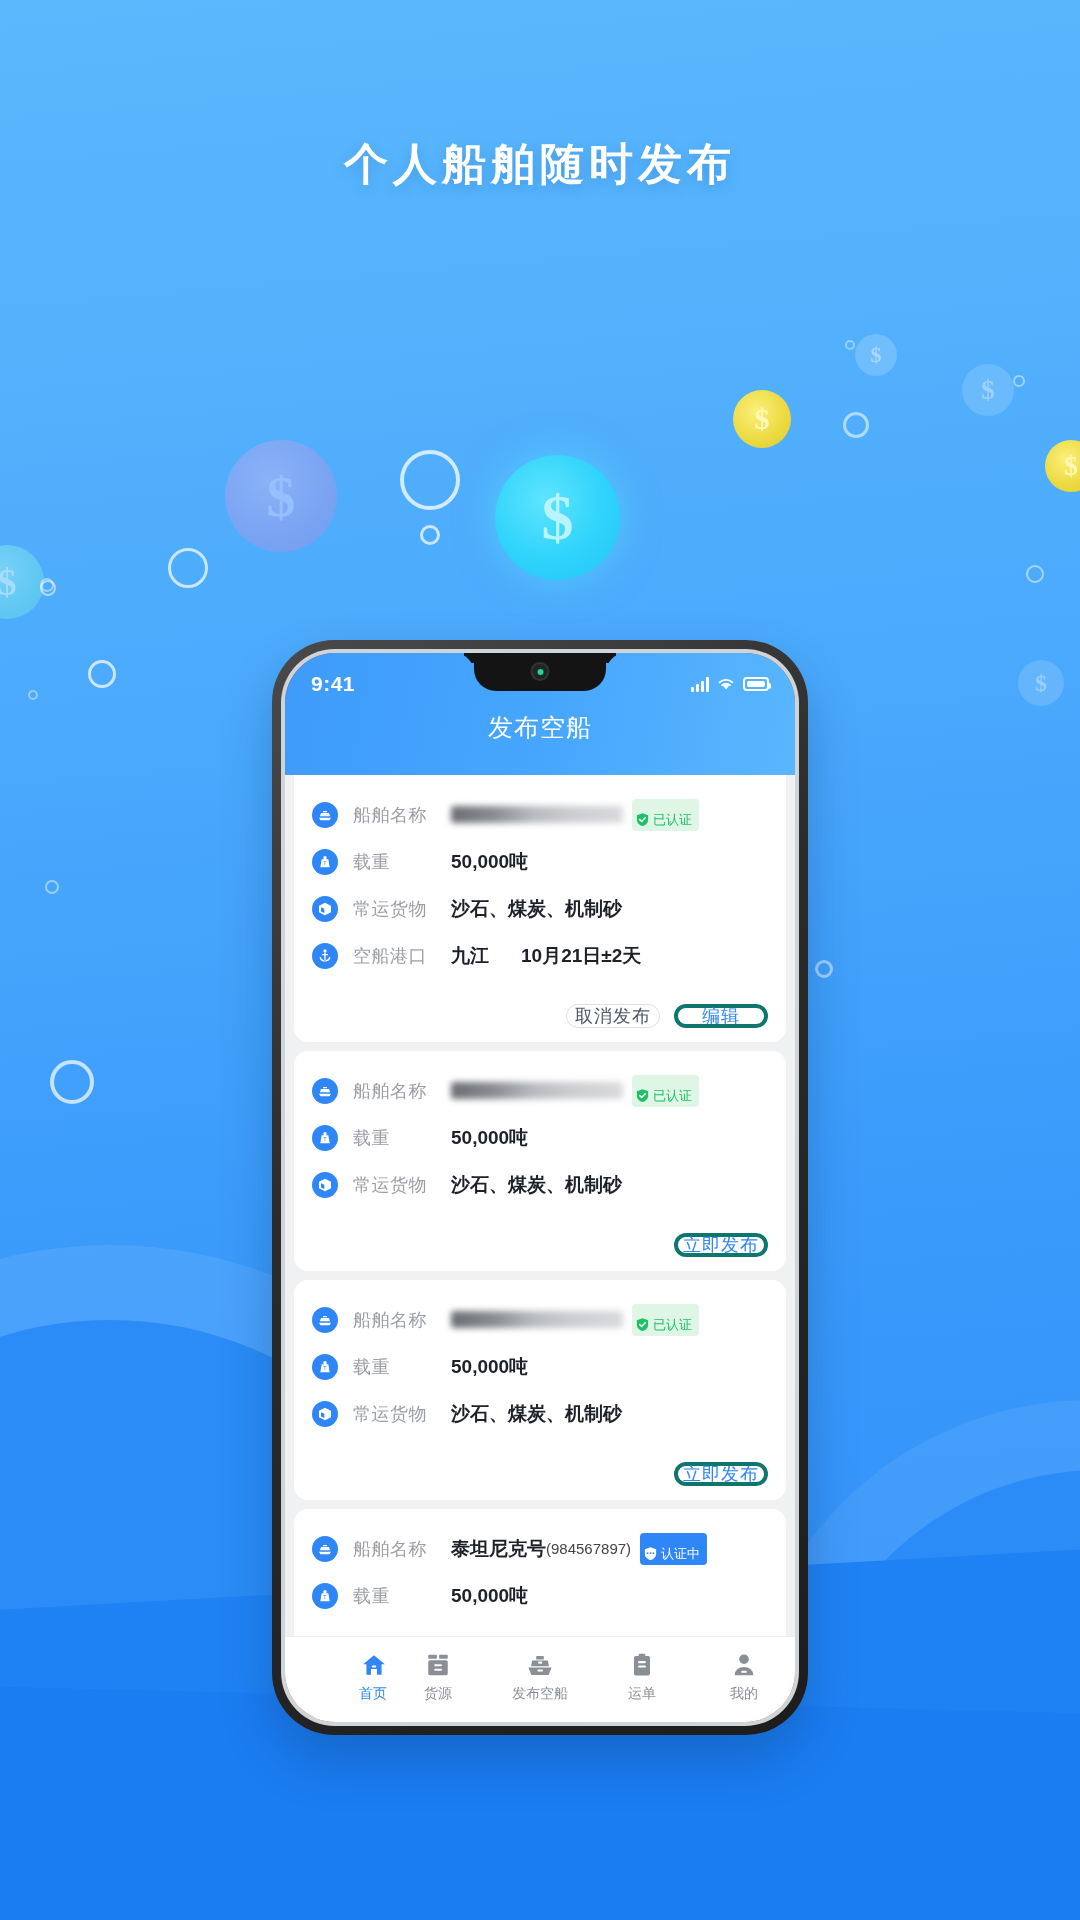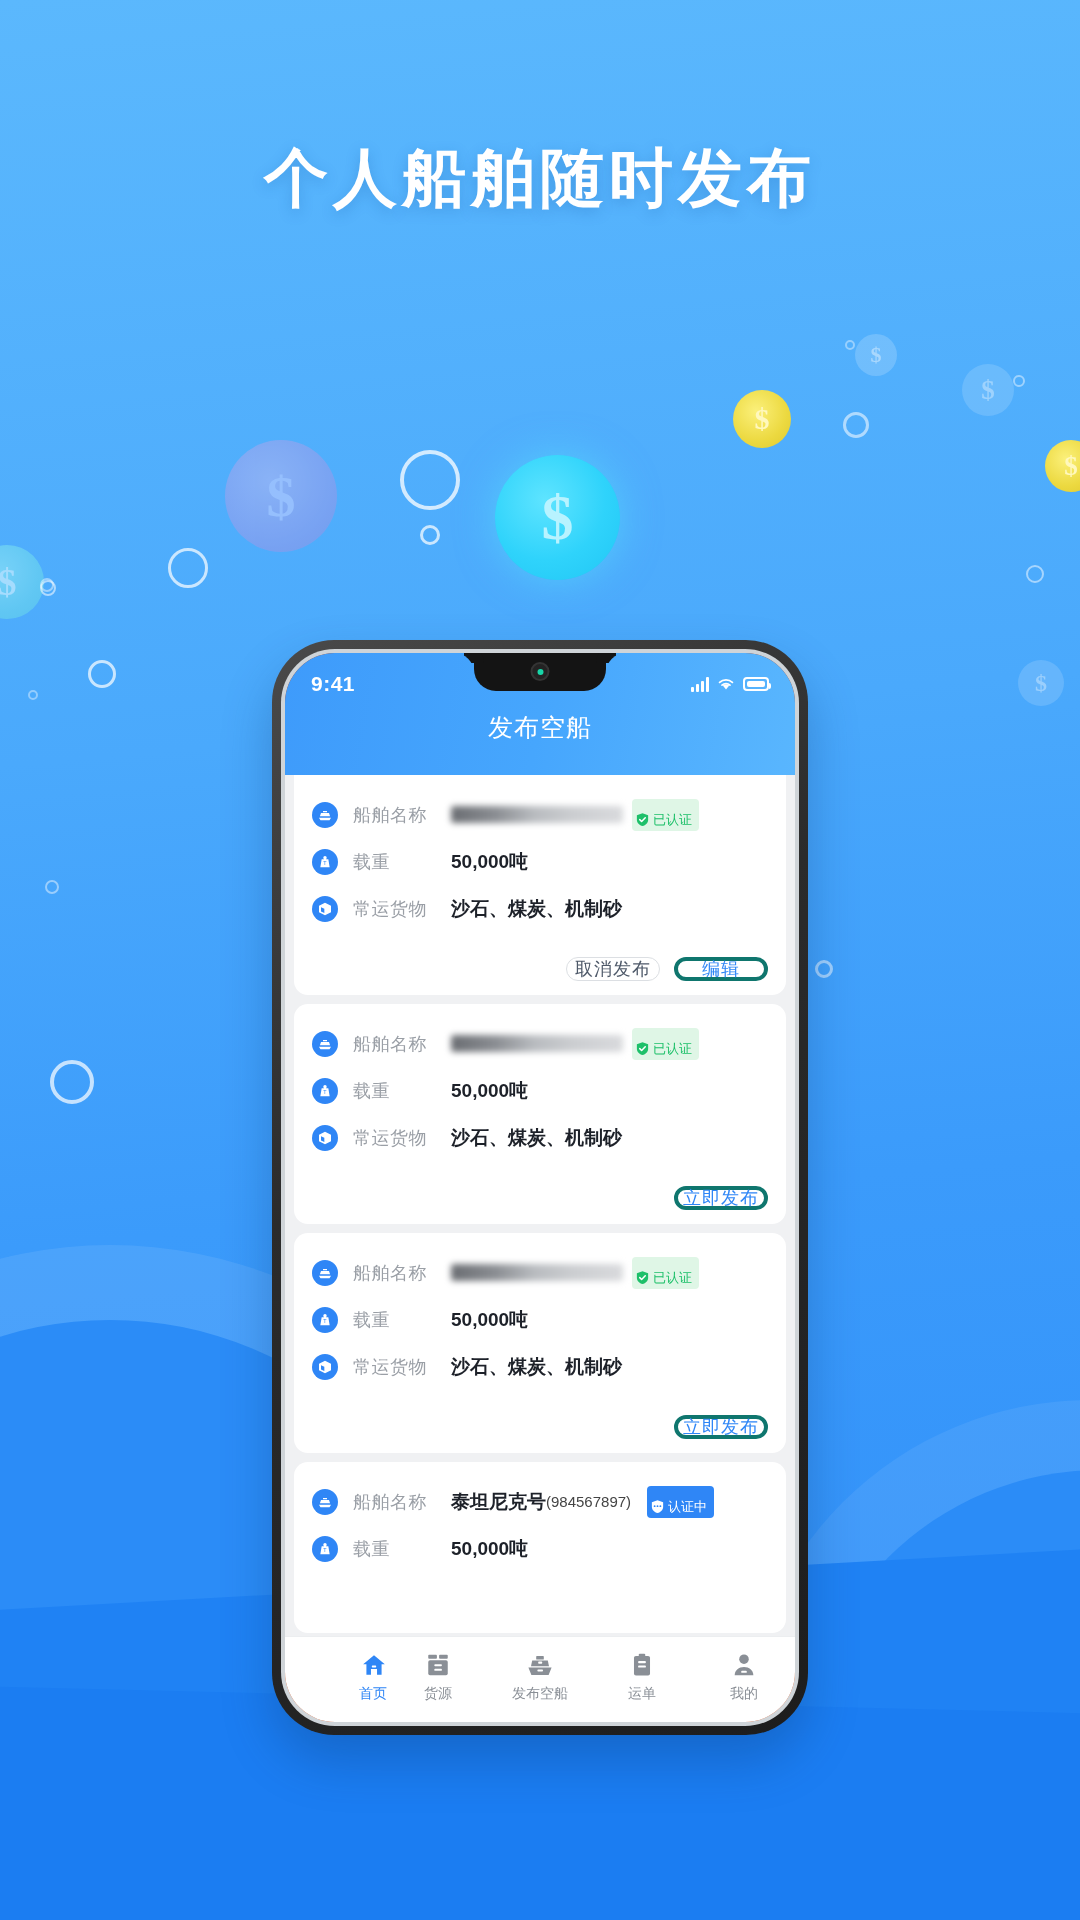--- a/index.html
+++ b/index.html
@@ -57,21 +57,21 @@
   
   .coin { position: absolute; border-radius: 50%; display:flex; align-items:center; justify-content:center; }
   .coin .sym { font-weight: bold; font-family: "Liberation Serif", serif; }
   .ring { position: absolute; border-radius: 50%; border-style: solid; }
 
   
   #headline {
     position: absolute; left: 0; right: 0; top: 135px;
     text-align: center;
     color: #ffffff;
-    font-size: 64px;
+    font-size: 44px;
     font-weight: bold;
     letter-spacing: 5px;
     text-shadow: 0 4px 14px rgba(20,90,170,0.28);
     z-index: 5;
   }
 
   
   #phone {
     position: absolute;
     left: 272px; top: 640px;
@@ -341,20 +341,33 @@
               <span class="ricon">
                 <svg width="16" height="16" viewBox="0 0 24 24">
                   <path fill="#fff" d="M12 2.6 21 7v10l-9 4.4L3 17V7l9-4.4zM6 9.2v6.4l5 2.4V11.6L6 9.2z"></path>
                 </svg>
               </span>
               <span class="rlabel">常运货物</span>
               <span class="rvalue">
                 <span>沙石、煤炭、机制砂</span>
               </span>
             </div>
+            <div class="row">
+              <span class="ricon">
+                <svg width="16" height="16" viewBox="0 0 24 24">
+                  <path fill="#fff" d="M11 7h2v13h-2V7zm1-5a2.4 2.4 0 1 1 0 4.8A2.4 2.4 0 0 1 12 2zM7.5 9H16.5v2H7.5V9zM4 14c0 4 3.6 6.6 8 6.6S20 18 20 14h-2.2c0 2.6-2.5 4.4-5.8 4.4S6.2 16.6 6.2 14H4z"></path>
+                </svg>
+              </span>
+              <span class="rlabel">空船港口</span>
+              <span class="rvalue">
+                <span>九江</span>
+                <span class="gap"></span>
+                <span>10月21日±2天</span>
+              </span>
+            </div>
             <div class="actions">
               <div class="btn btn-ghost">取消发布</div>
               <div class="btn btn-primary">编辑</div>
             </div>
           </div>
           <div class="card">
             <div class="row">
               <span class="ricon">
                 <svg width="16" height="16" viewBox="0 0 24 24">
                   <path fill="#fff" d="M3 16h18l-2.2 4H5.2L3 16zM6 9h12l1.6 5H4.4L6 9zm3-3h6v2H9V6z"></path>
@@ -449,21 +462,21 @@
             <div class="row">
               <span class="ricon">
                 <svg width="16" height="16" viewBox="0 0 24 24">
                   <path fill="#fff" d="M3 16h18l-2.2 4H5.2L3 16zM6 9h12l1.6 5H4.4L6 9zm3-3h6v2H9V6z"></path>
                 </svg>
               </span>
               <span class="rlabel">船舶名称</span>
               <span class="rvalue">
                 <span>泰坦尼克号</span>
                 <span class="sub">(984567897)</span>
-                <span class="badge badge-pending" style="margin-left: 16px;">
+                <span class="badge badge-pending" style="margin-left: 9px;">
                   <svg class="shield" viewBox="0 0 24 24">
                     <path d="M12 1.8 21 5v7.2c0 5.2-4 8.6-9 10.2-5-1.6-9-5-9-10.2V5l9-3.2z" fill="#fff"></path>
                     <circle cx="7.4" cy="11.4" r="1.5" fill="#2f86f6"></circle>
                     <circle cx="12" cy="11.4" r="1.5" fill="#2f86f6"></circle>
                     <circle cx="16.6" cy="11.4" r="1.5" fill="#2f86f6"></circle>
                   </svg>
                   <span>认证中</span>
                 </span>
               </span>
             </div>

